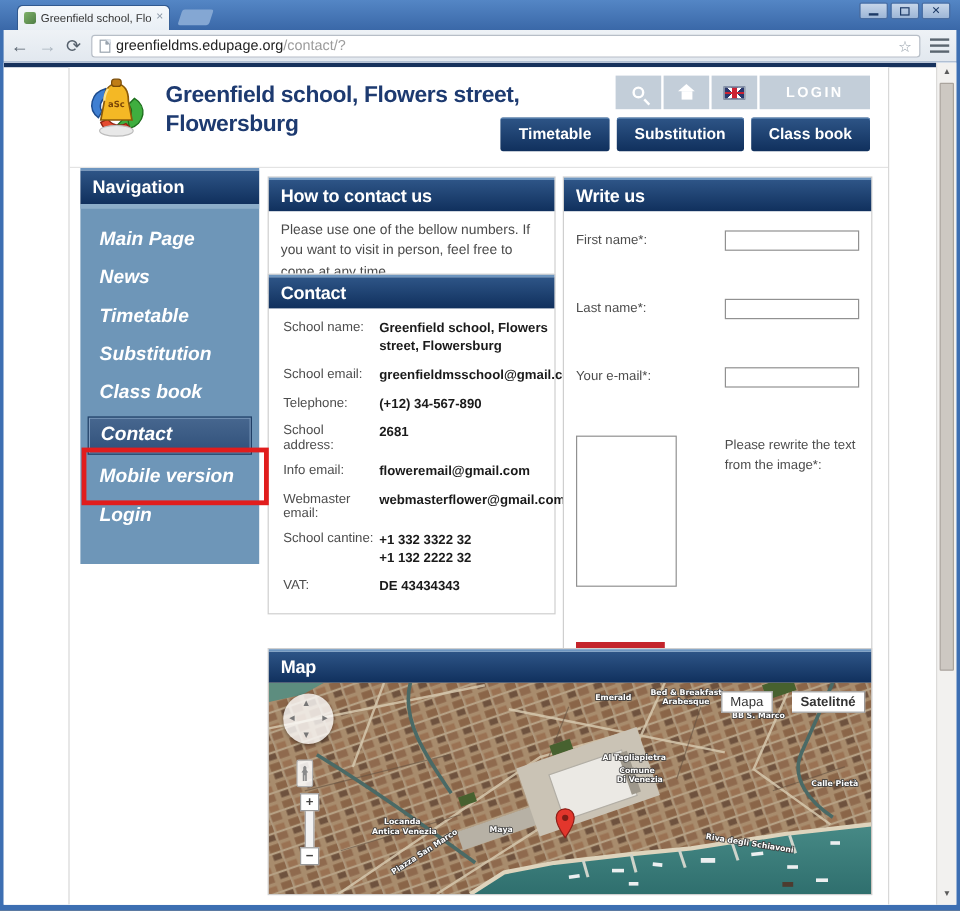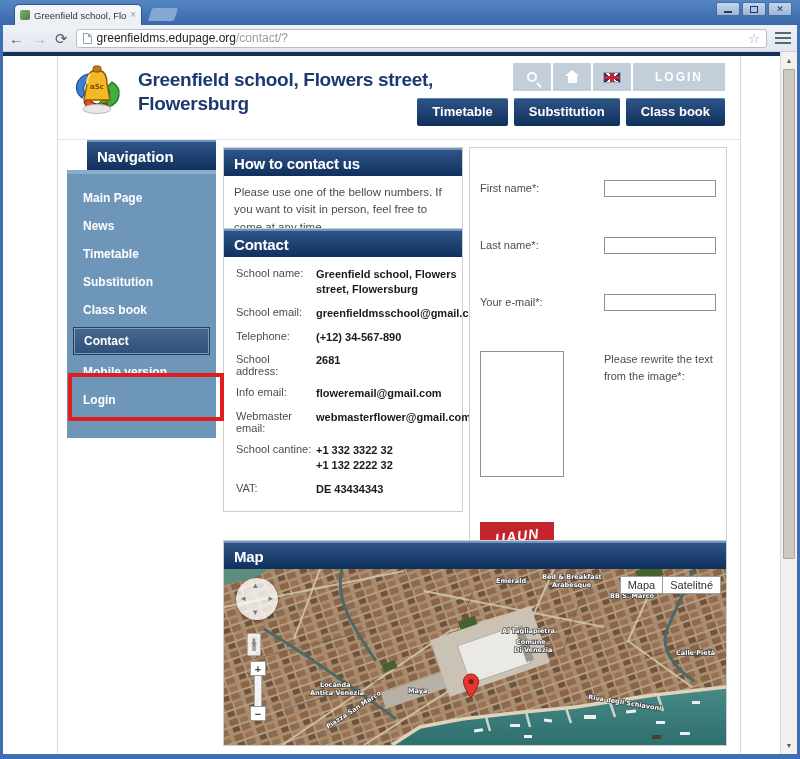--- a/index.html
+++ b/index.html
@@ -82,35 +82,35 @@
             box-shadow:inset 0 1px 0 #5e86b4;}
   
   .panel{position:absolute;background:#fff;border:1px solid #cfcfcf;}
   .panel-h{height:28px;line-height:28px;padding-left:10px;color:#fff;font-weight:bold;
            font-size:15px;letter-spacing:-.2px;background:linear-gradient(#2e5587,#10305d);
            border-top:2px solid #6d95bf;}
   .panel-b{padding:8px 10px;font-size:11.5px;color:#4a4a4a;line-height:1.5;}
   
   .sidebar{position:absolute;left:9px;top:84px;width:149px;}
   .sb-head{height:30px;line-height:30px;padding-left:10px;color:#fff;font-weight:bold;font-size:15px;
-           background:linear-gradient(#2e5587,#10305d);border-top:2px solid #6d95bf;margin-left:20px;}
+           background:linear-gradient(#2e5587,#10305d);border-top:2px solid #6d95bf;}
   .sb-body{background:#6e96b8;border-top:4px solid #8cadc9;padding:10px 0 24px;}
-  .sb-item{display:block;padding:7px 0 7px 16px;color:#fff;font-weight:bold;font-size:12px;}
+  .sb-item{display:block;padding:7px 0 7px 16px;color:#fff;font-weight:bold;font-size:16px;font-style:italic;}
   .sb-item.sel{margin:3px 6px;padding:6px 10px;background:linear-gradient(#47678f,#30507a);
                border:1px solid #1f3e65;box-shadow:inset 0 0 0 1px #7e9cbe;}
   .red-annot{position:absolute;left:1px;top:233px;width:156px;height:48px;
              border:4px solid #e11d1d;z-index:5;}
   
   .c-grid{display:grid;grid-template-columns:76px 1fr;column-gap:4px;row-gap:9px;
           padding:10px 8px 14px 12px;font-size:11px;}
   .c-label{color:#4d4d4d;}
   .c-val{font-weight:bold;color:#1a1a1a;line-height:1.35;}
   
   .f-grid{display:grid;grid-template-columns:84px 1fr;column-gap:2px;row-gap:10px;
-          font-size:11px;color:#4d4d4d;margin-top:24px;gap:40px;}
+          font-size:11px;color:#4d4d4d;margin-top:8px;gap:40px;}
   .f-grid input[type=text]{width:100%;height:17px;border:1px solid #919191;font-size:11px;padding:0 3px;}
   .f-grid textarea{width:100%;height:126px;border:1px solid #919191;resize:none;}
   .captcha{width:74px;height:30px;background:#c4242b;display:flex;align-items:center;
            justify-content:center;margin-bottom:6px;}
   .captcha span{color:#fff;font-weight:bold;font-style:italic;font-size:14px;letter-spacing:1px;
                 transform:rotate(-7deg);}
   .send-btn{width:46px;height:22px;background:linear-gradient(#f7f6f4,#dcd9d4);
             border:1px solid #8e8c87;border-radius:3px;font-size:12px;color:#222;
             font-family:"Liberation Sans",sans-serif;}
   .footnote{margin-top:9px;font-size:11.5px;color:#4a4a4a;}
@@ -124,21 +124,21 @@
   .pegman{position:absolute;left:23px;top:64px;width:14px;height:23px;background:rgba(255,255,255,.85);
           border:1px solid #b0b0b0;border-radius:2px;display:flex;align-items:center;justify-content:center;}
   .pegman i{display:block;width:6px;height:13px;background:#8a8a8a;
             clip-path:polygon(50% 0,72% 10%,72% 28%,100% 45%,78% 45%,78% 100%,55% 100%,55% 62%,45% 62%,45% 100%,22% 100%,22% 45%,0 45%,28% 28%,28% 10%);}
   .map-zoom{position:absolute;left:26px;top:92px;width:16px;}
   .zoom-btn{width:16px;height:15px;background:#fff;border:1px solid #999;display:flex;
             align-items:center;justify-content:center;font-size:11px;color:#444;font-weight:bold;}
   .zoom-track{width:8px;height:30px;margin:0 auto;background:#f3f3f3;border:1px solid #aaa;border-top:none;border-bottom:none;}
   .map-type{position:absolute;right:5px;top:7px;display:flex;}
   .mt-btn{background:#fff;border:1px solid #9c9c9c;font-size:11px;color:#333;padding:2px 7px;}
-  .mt-btn.active{font-weight:normal;border-left:none;}
+  .mt-btn.active{font-weight:bold;border-left:none;margin-left:16px;}
   .pin{position:absolute;left:238px;top:104px;}
   
   .map-svg text{font-family:"DejaVu Sans",sans-serif;font-size:6.5px;font-weight:bold;fill:#fff;
                 stroke:#3c3c3c;stroke-width:1.4px;paint-order:stroke;}
 </style>
 </head>
 <body>
 
 <div class="stage">
 
@@ -257,20 +257,21 @@
             <div class="c-val">
                 <div>+1 332 3322 32</div>
                 <div>+1 132 2222 32</div>
               </div>
             <div class="c-label">VAT:</div>
             <div class="c-val">DE 43434343</div>
           </div>
         </div>
 
         <div class="panel" style="left:411px;top:91px;width:258px;">
+          <div class="panel-h">Write us</div>
           <div class="panel-b">
             <div class="f-grid">
               <label>First name*:</label>
               <span><input type="text" style=""></span>
               <label>Last name*:</label>
               <span><input type="text" style=""></span>
               <label>Your e-mail*:</label>
               <span><input type="text" style=""></span>
               <span><textarea style=""></textarea></span>
               <label>Please rewrite the text from the image*:</label>

